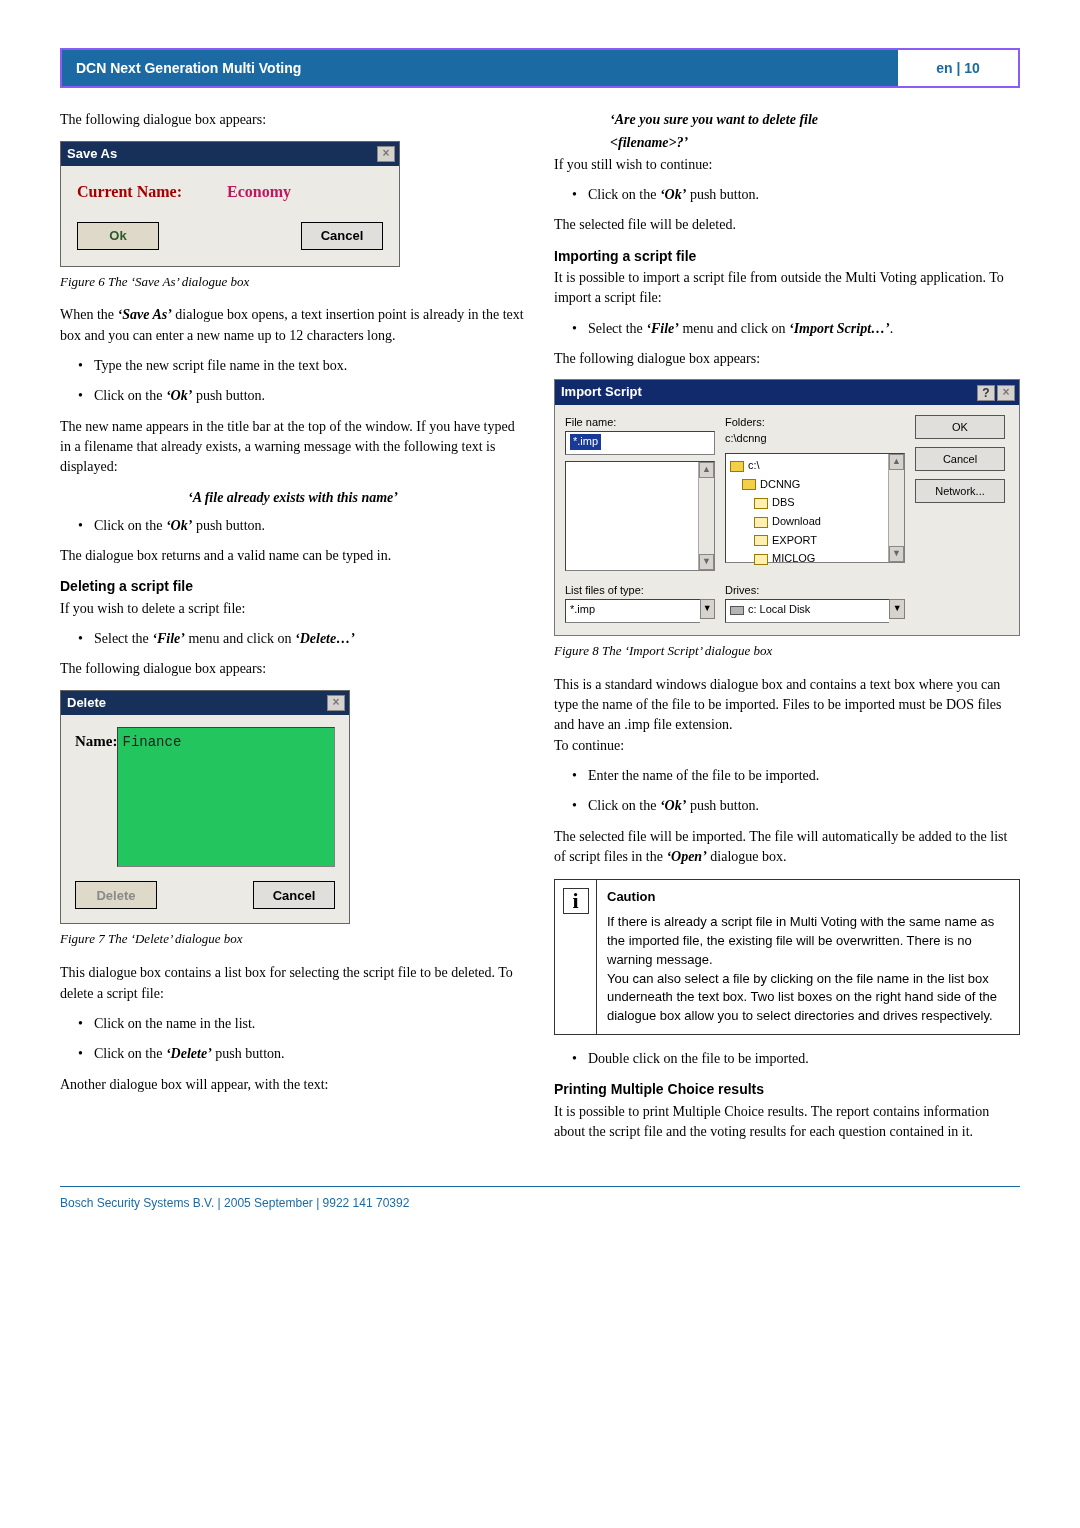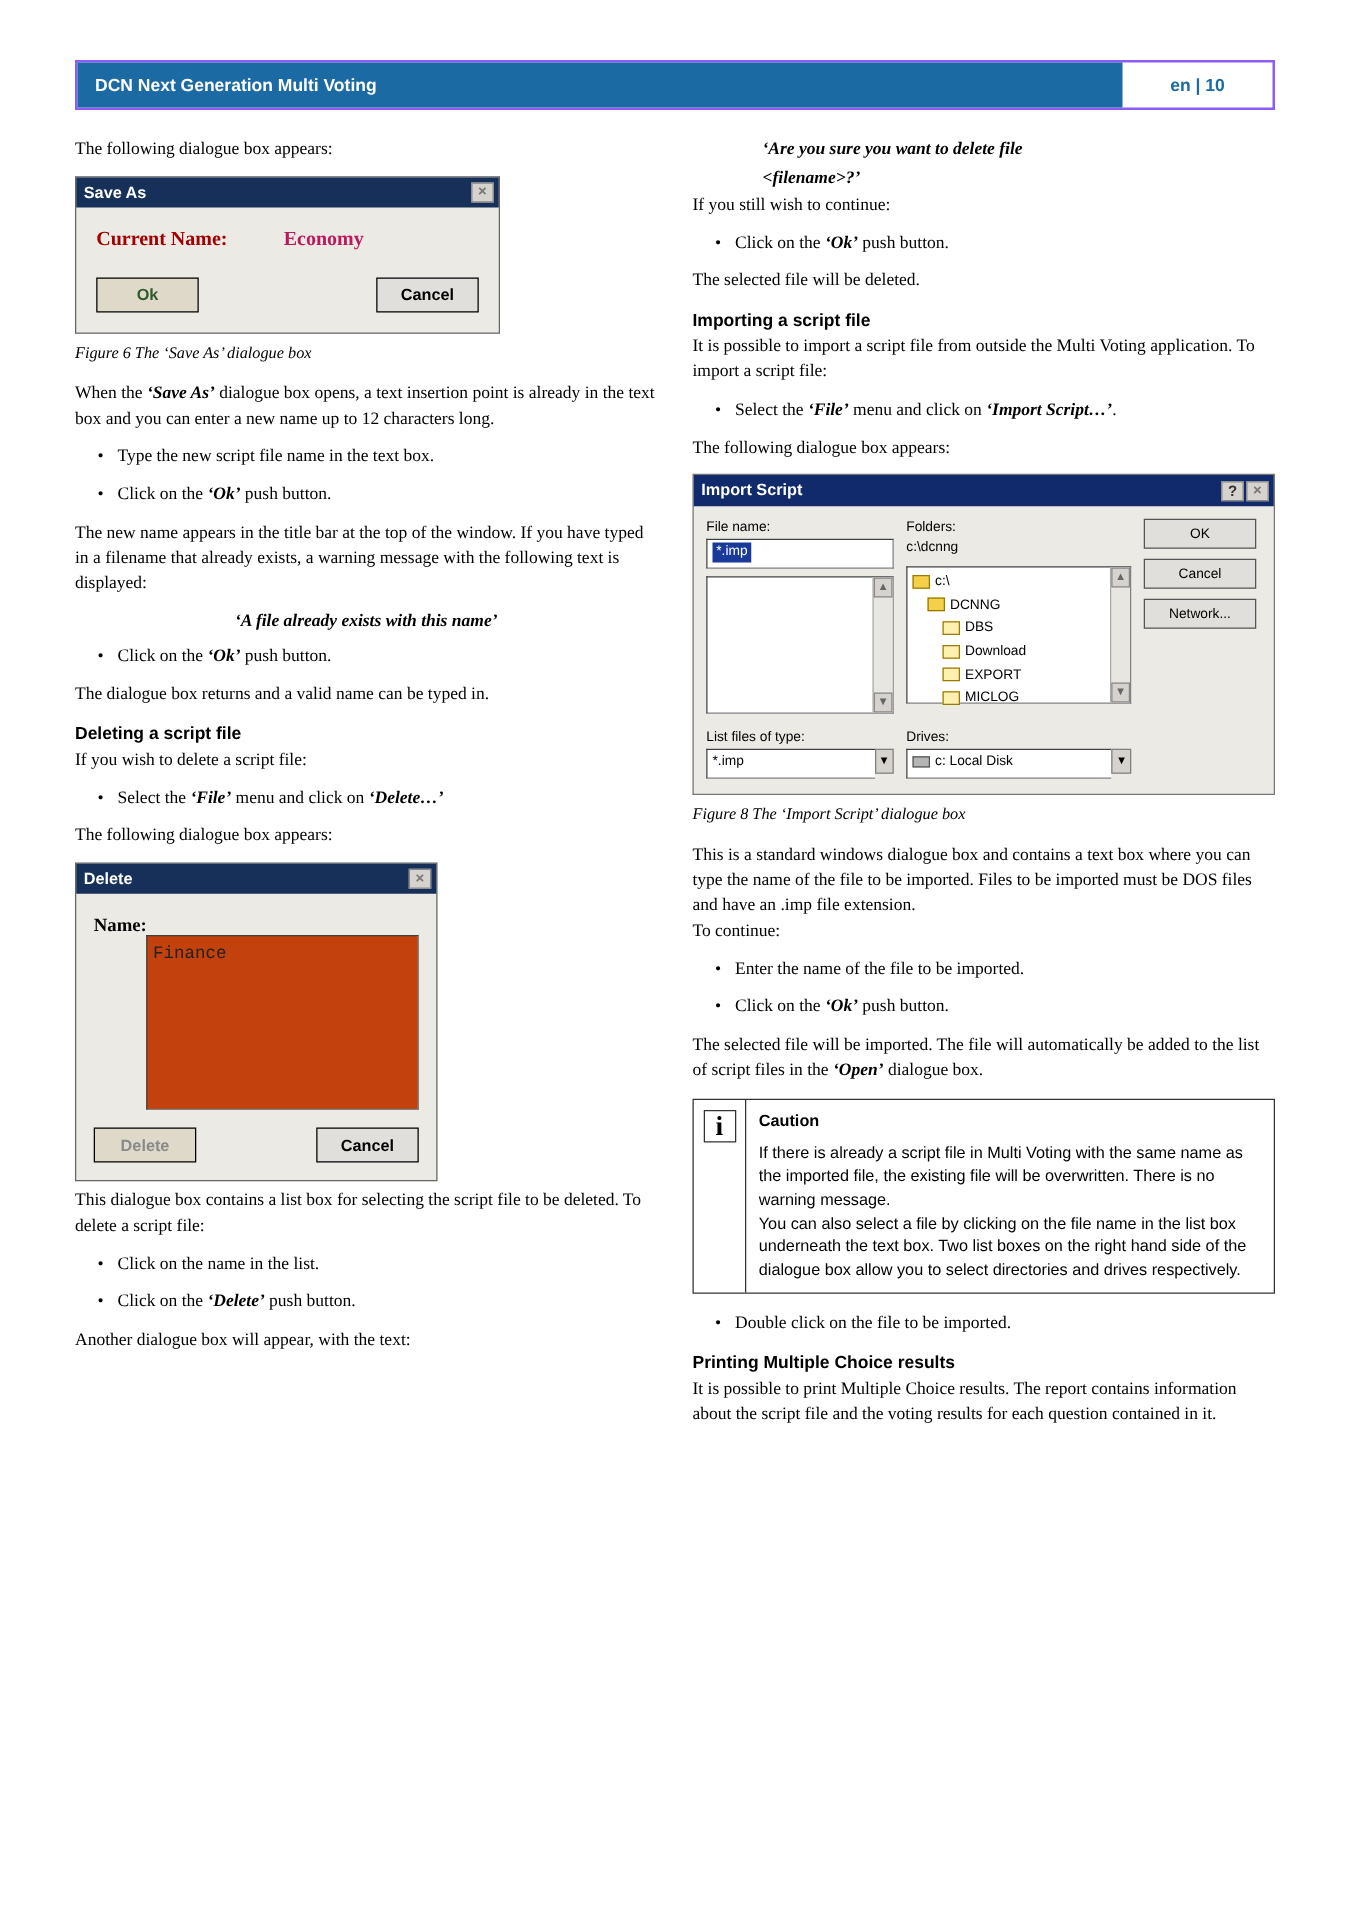--- a/index.html
+++ b/index.html
@@ -33,21 +33,21 @@
   .dlg-btns { display:flex; justify-content:space-between; margin-top:10px; }
   .btn { min-width:82px; height:28px; background:#ded9c8; border:1px solid #000; font-family:Arial,sans-serif; font-weight:bold; font-size:13px; }
   .btn.cancel { background:#e0dfdb; }
   .btn.grey { color:#8a8a8a; }
   .btn.green { color:#2d5a2d; }
 
   
   .del-body { padding:12px 14px 14px 14px; }
   .del-row { display:flex; gap:0; }
   .del-label { font-weight:bold; font-size:15px; padding-top:4px; }
-  .del-list { flex:1; border:1px solid #808080; border-top-color:#404040; border-left-color:#404040; background:#c2410c; height:140px; font-family:"Courier New",monospace; font-size:14px; padding:4px; color:#222;margin-top:21px; }
+  .del-list { flex:1; border:1px solid #808080; border-top-color:#404040; border-left-color:#404040; background:#22c55e; height:140px; font-family:"Courier New",monospace; font-size:14px; padding:4px; color:#222; }
 
   
   .imp { border:1px solid #777; background:#eceae5; font-family:Tahoma,Arial,sans-serif; font-size:11px; margin-bottom:6px; }
   .imp .dlg-title { background:#102a6c; }
   .imp-help { background:#d6d3ce; border:1px solid #888; width:18px; height:16px; color:#333; font-family:Arial; font-size:12px; line-height:14px; text-align:center; font-weight:bold; margin-right:2px; }
   .imp-body { padding:10px 10px 12px 10px; display:grid; grid-template-columns: 150px 180px 90px; gap:6px 10px; align-items:start; }
   .imp-label { font-size:11px; }
   .imp-input { border:1px solid #808080; border-top-color:#404040; border-left-color:#404040; background:#fff; font-size:11px; padding:2px 4px; height:24px; width:100%; }
   .sel { background:#1a3a9a; color:#fff; display:inline-block; padding:0 3px; }
   .imp-list { border:1px solid #808080; border-top-color:#404040; border-left-color:#404040; background:#fff; height:110px; position:relative; }
@@ -139,20 +139,21 @@
           <div class="del-row">
             <div class="del-label">Name:</div>
             <div class="del-list"><span>Finance</span></div>
           </div>
           <div class="dlg-btns" style="margin-top:14px">
             <button class="btn grey">Delete</button>
             <button class="btn cancel">Cancel</button>
           </div>
         </div>
       </div>
+      <p class="caption">Figure 7 The ‘Delete’ dialogue box</p>
 
       <p>This dialogue box contains a list box for selecting the script file to be deleted. To delete a script file:</p>
       <ul class="bul">
         <li>Click on the name in the list.</li>
         <li><span>Click on the </span><span class="bold-ital">‘Delete’</span><span> push button.</span></li>
       </ul>
       <p>Another dialogue box will appear, with the text:</p>
     </div>
 
     <div class="col">
@@ -257,13 +258,14 @@
 
       <ul class="bul">
         <li>Double click on the file to be imported.</li>
       </ul>
 
       <div class="heading">Printing Multiple Choice results</div>
       <p>It is possible to print Multiple Choice results. The report contains information about the script file and the voting results for each question contained in it.</p>
     </div>
   </div>
 
+  <div class="footer-rule">Bosch Security Systems B.V. | 2005 September | 9922 141 70392</div>
 </div>
 
 </body></html>

